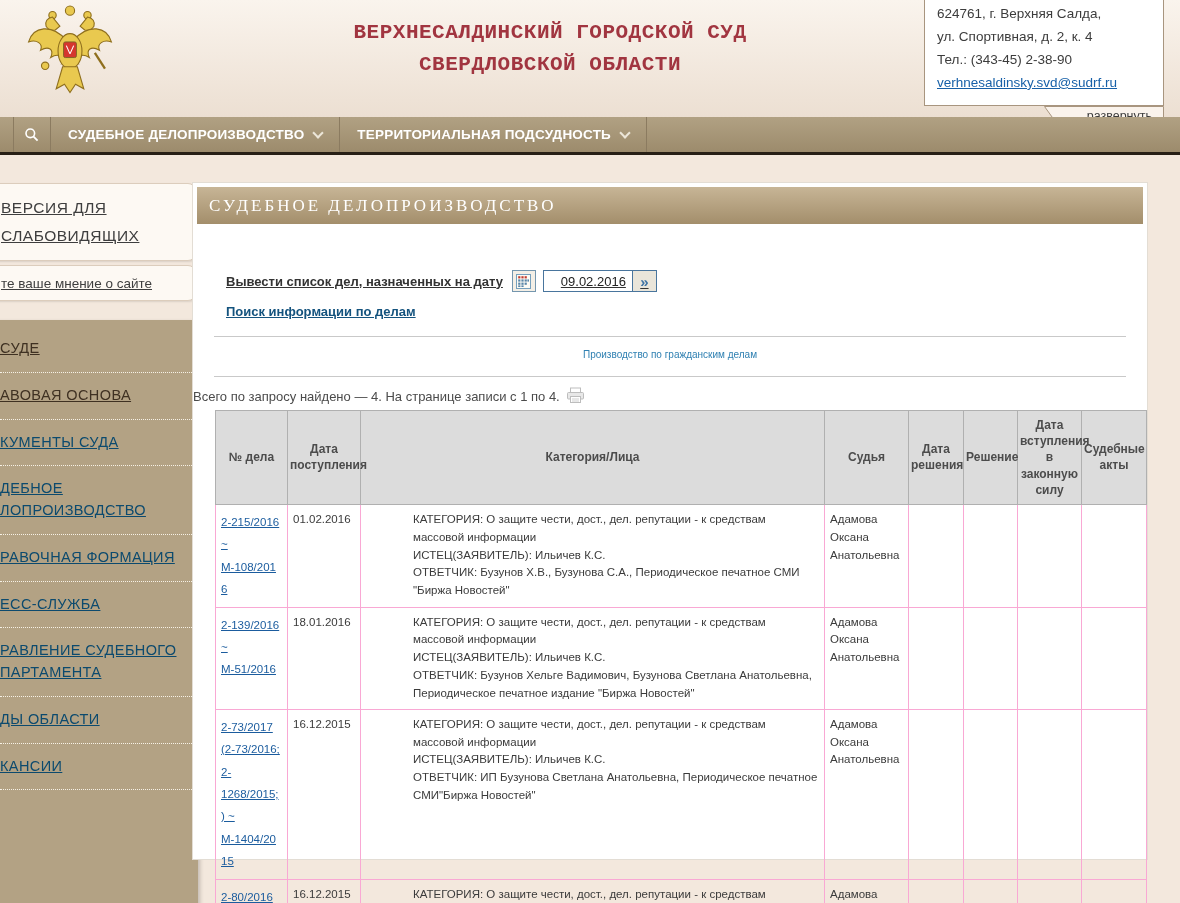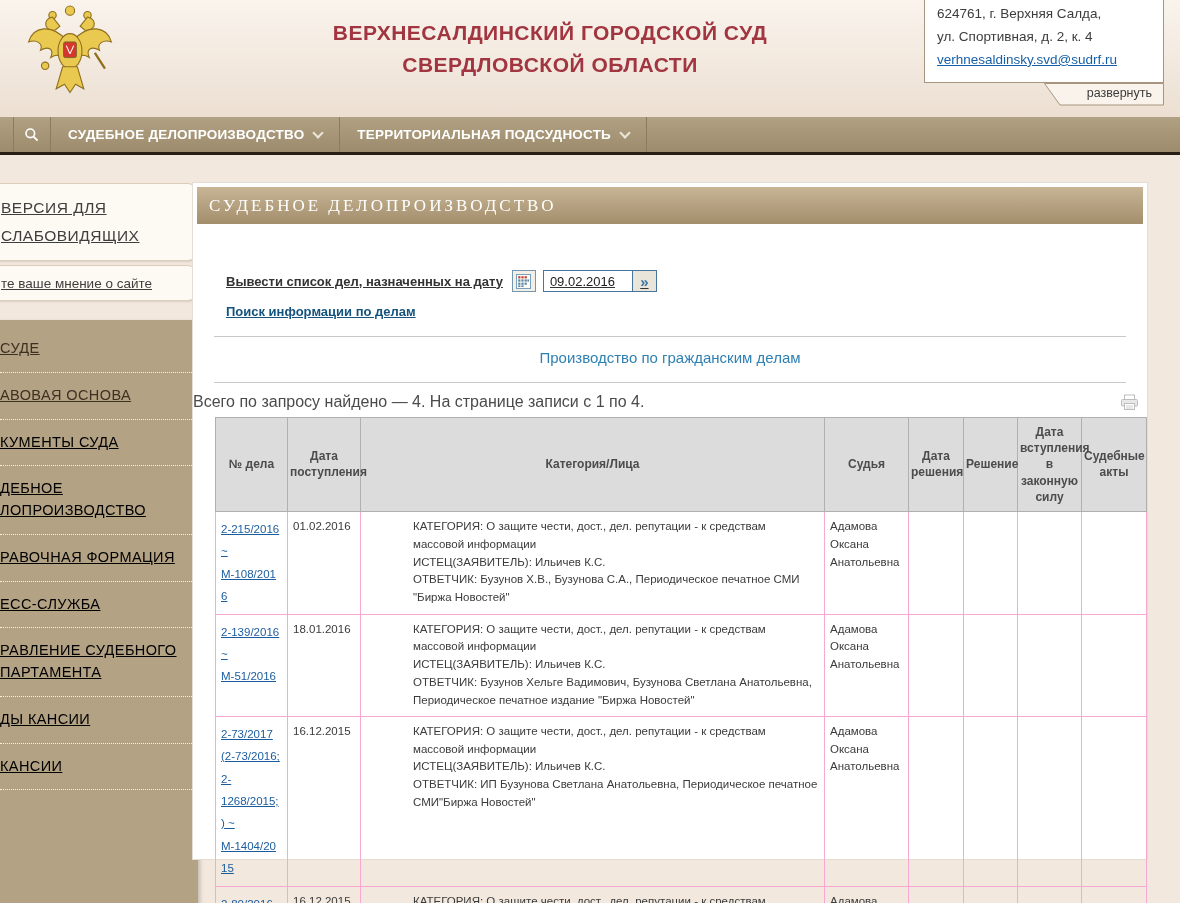--- a/index.html
+++ b/index.html
@@ -4,21 +4,21 @@
 <style>
   html,body{margin:0;padding:0;}
   .page{position:relative;width:1180px;height:903px;background:#f3e8dd;overflow:hidden;
         font-family:"Liberation Sans",sans-serif;}
 
   
   .site-header{position:absolute;top:0;left:0;width:100%;height:117px;
                background:linear-gradient(#faf4ed,#ecdfd2);}
   .eagle{position:absolute;left:24px;top:3px;}
   .site-title{position:absolute;left:190px;right:270px;top:17px;text-align:center;
-              font-family:Liberation Sans, sans-serif;font-weight:bold;font-size:21px;
+              font-family:Liberation Mono, monospace;font-weight:bold;font-size:21px;
               color:#a13540;line-height:1.5;letter-spacing:.5px;}
   .contact{position:absolute;top:-10px;right:16px;width:240px;}
   .contact-box{background:#fff;border:1px solid #a8957f;padding:12px 12px 10px;
                font-size:13.5px;color:#3c3c3c;line-height:1.7;}
   .contact-box a{color:#1760a8;}
   .expand-tab{position:relative;width:120px;height:23px;margin-left:auto;}
   .expand-label{position:absolute;right:12px;top:3px;font-size:12.5px;color:#3c3c3c;cursor:pointer;}
 
   
   .nav{position:absolute;top:117px;left:0;width:100%;height:38px;
@@ -37,45 +37,45 @@
   .acc-box,.fb-box{position:absolute;left:-26px;width:194px;background:#fdf9f3;
         border:1px solid #dccdbc;border-radius:8px;box-shadow:1px 1px 2px rgba(0,0,0,.1);}
   .acc-box{top:183px;padding:10px 0 10px 26px;}
   .acc-box a{font-size:15.5px;color:#3e3e3e;letter-spacing:.5px;line-height:1.8;text-decoration:underline;}
   .fb-box{top:265px;padding:8px 0 8px 26px;}
   .fb-box a{font-size:13.5px;color:#3e3e3e;text-decoration:underline;}
   .side-menu{position:absolute;left:-26px;top:320px;width:198px;bottom:-10px;background:#b3a284;
              border-radius:0 5px 0 0;box-shadow:2px 2px 4px rgba(0,0,0,.2);
              padding:6px 0 0 26px;box-sizing:content-box;}
   .side-item{display:block;padding:12px 10px 12px 0;border-bottom:1px dotted #f6f1e6;
-             color:#000000;font-size:14.5px;line-height:1.5;letter-spacing:.4px;
+             color:#0c4a6e;font-size:14.5px;line-height:1.5;letter-spacing:.4px;
              text-decoration:underline;cursor:pointer;}
   .side-item.dark{color:#3f3122;}
 
   
   .panel{position:absolute;left:192px;top:182px;width:956px;height:678px;background:#fff;
          border:1px solid #e3ddd4;box-sizing:border-box;}
   .panel-bar{margin:4px;height:37px;background:linear-gradient(#c7b596,#a38e6b);
              display:flex;align-items:center;padding-left:12px;box-sizing:border-box;
              color:#fff;font-family:"Liberation Serif",serif;font-size:17px;letter-spacing:3px;}
   .date-row{margin:46px 0 0 33px;display:flex;align-items:center;font-size:13px;color:#333;text-decoration:underline;}
   .date-label{font-weight:bold;}
   .cal-btn{margin-left:9px;width:24px;height:22px;background:#f4efe6;border:1px solid #7496ae;
            display:flex;align-items:center;justify-content:center;cursor:pointer;padding:0;}
   .date-wrap{margin-left:7px;display:flex;border:1px solid #49759d;height:22px;box-sizing:border-box;background:#fff;}
   .date-input{width:76px;border:none;padding:0 6px;font-size:13px;color:#222;outline:none;
-              font-family:"Liberation Sans",sans-serif;}
+              font-family:"Liberation Sans",sans-serif;text-align:right;}
   .go-btn{width:24px;background:#e9e5da;border:none;border-left:1px solid #49759d;
           color:#3f74a5;font-size:15px;font-weight:bold;cursor:pointer;line-height:1;padding:0;}
   .search-link{display:inline-block;margin:12px 12px 0 33px;font-size:13px;font-weight:bold;
                color:#14537e;text-decoration:underline;}
   .rule{border:none;border-top:1px solid #c9c9c9;margin:16px 21px 0;}
-  .table-title{margin-top:12px;text-align:center;color:#2f80b2;font-size:15px;}
-  .results-row{display:flex;justify-content:space-between;align-items:flex-end;gap:6px;
-               margin:10px 8px 6px 0;font-size:16px;color:#4b4b4b;}
+  .table-title{margin-top:12px;text-align:center;color:#2f80b2;font-size:10px;}
+  .results-row{display:flex;justify-content:flex-start;align-items:flex-end;gap:6px;
+               margin:10px 8px 6px 0;font-size:13px;color:#4b4b4b;}
   table.cases{border-collapse:collapse;margin-left:22px;width:931px;table-layout:fixed;font-size:11.5px;}
   .cases th{background:#dcdcdc;border:1px solid #b0b0b0;color:#4c4c4c;font-size:12px;
             padding:6px 2px;font-weight:bold;line-height:1.35;}
   .cases td{border:1px solid #f9a8d4;vertical-align:top;padding:6px 5px;color:#3b3b3b;
             line-height:1.55;word-wrap:break-word;}
   td.case-cell{line-height:1.95;}
   td.case-cell a{color:#1b5c9e;text-decoration:underline;}
   td.date-cell{}
   .cat-line{display:block;margin-left:47px;}
 </style>
@@ -105,20 +105,21 @@
       </svg>
     </div>
     <div class="site-title">
       <div>ВЕРХНЕСАЛДИНСКИЙ ГОРОДСКОЙ СУД</div>
       <div>СВЕРДЛОВСКОЙ ОБЛАСТИ</div>
     </div>
     <div class="contact">
       <div class="contact-box">
         <div>624761, г. Верхняя Салда,</div>
         <div>ул. Спортивная, д. 2, к. 4</div>
+        <div>Тел.: (343-45) 2-38-90</div>
         <div><a href="#">verhnesaldinsky.svd@sudrf.ru</a></div>
       </div>
       <div class="expand-tab">
         <svg width="120" height="23" viewBox="0 0 120 23">
           <polygon points="0.5,0.5 119.5,0.5 119.5,22 16,22" fill="#faf3ec" stroke="#a8957f"></polygon>
         </svg>
         <span class="expand-label">развернуть</span>
       </div>
     </div>
   </div>
@@ -148,21 +149,21 @@
     <a href="#">те ваше мнение о сайте</a>
   </div>
   <div class="side-menu">
     <a href="#" class="side-item dark">СУДЕ</a>
     <a href="#" class="side-item dark">АВОВАЯ ОСНОВА</a>
     <a href="#" class="side-item">КУМЕНТЫ СУДА</a>
     <a href="#" class="side-item">ДЕБНОЕ ЛОПРОИЗВОДСТВО</a>
     <a href="#" class="side-item">РАВОЧНАЯ ФОРМАЦИЯ</a>
     <a href="#" class="side-item">ЕСС-СЛУЖБА</a>
     <a href="#" class="side-item">РАВЛЕНИЕ СУДЕБНОГО ПАРТАМЕНТА</a>
-    <a href="#" class="side-item">ДЫ КАНСИИ</a>
+    <a href="#" class="side-item">ДЫ ОБЛАСТИ</a>
     <a href="#" class="side-item">КАНСИИ</a>
 
   </div>
 
   <div class="panel">
     <div class="panel-bar">
       <span>СУДЕБНОЕ ДЕЛОПРОИЗВОДСТВО</span>
     </div>
 
     <div class="date-row">

